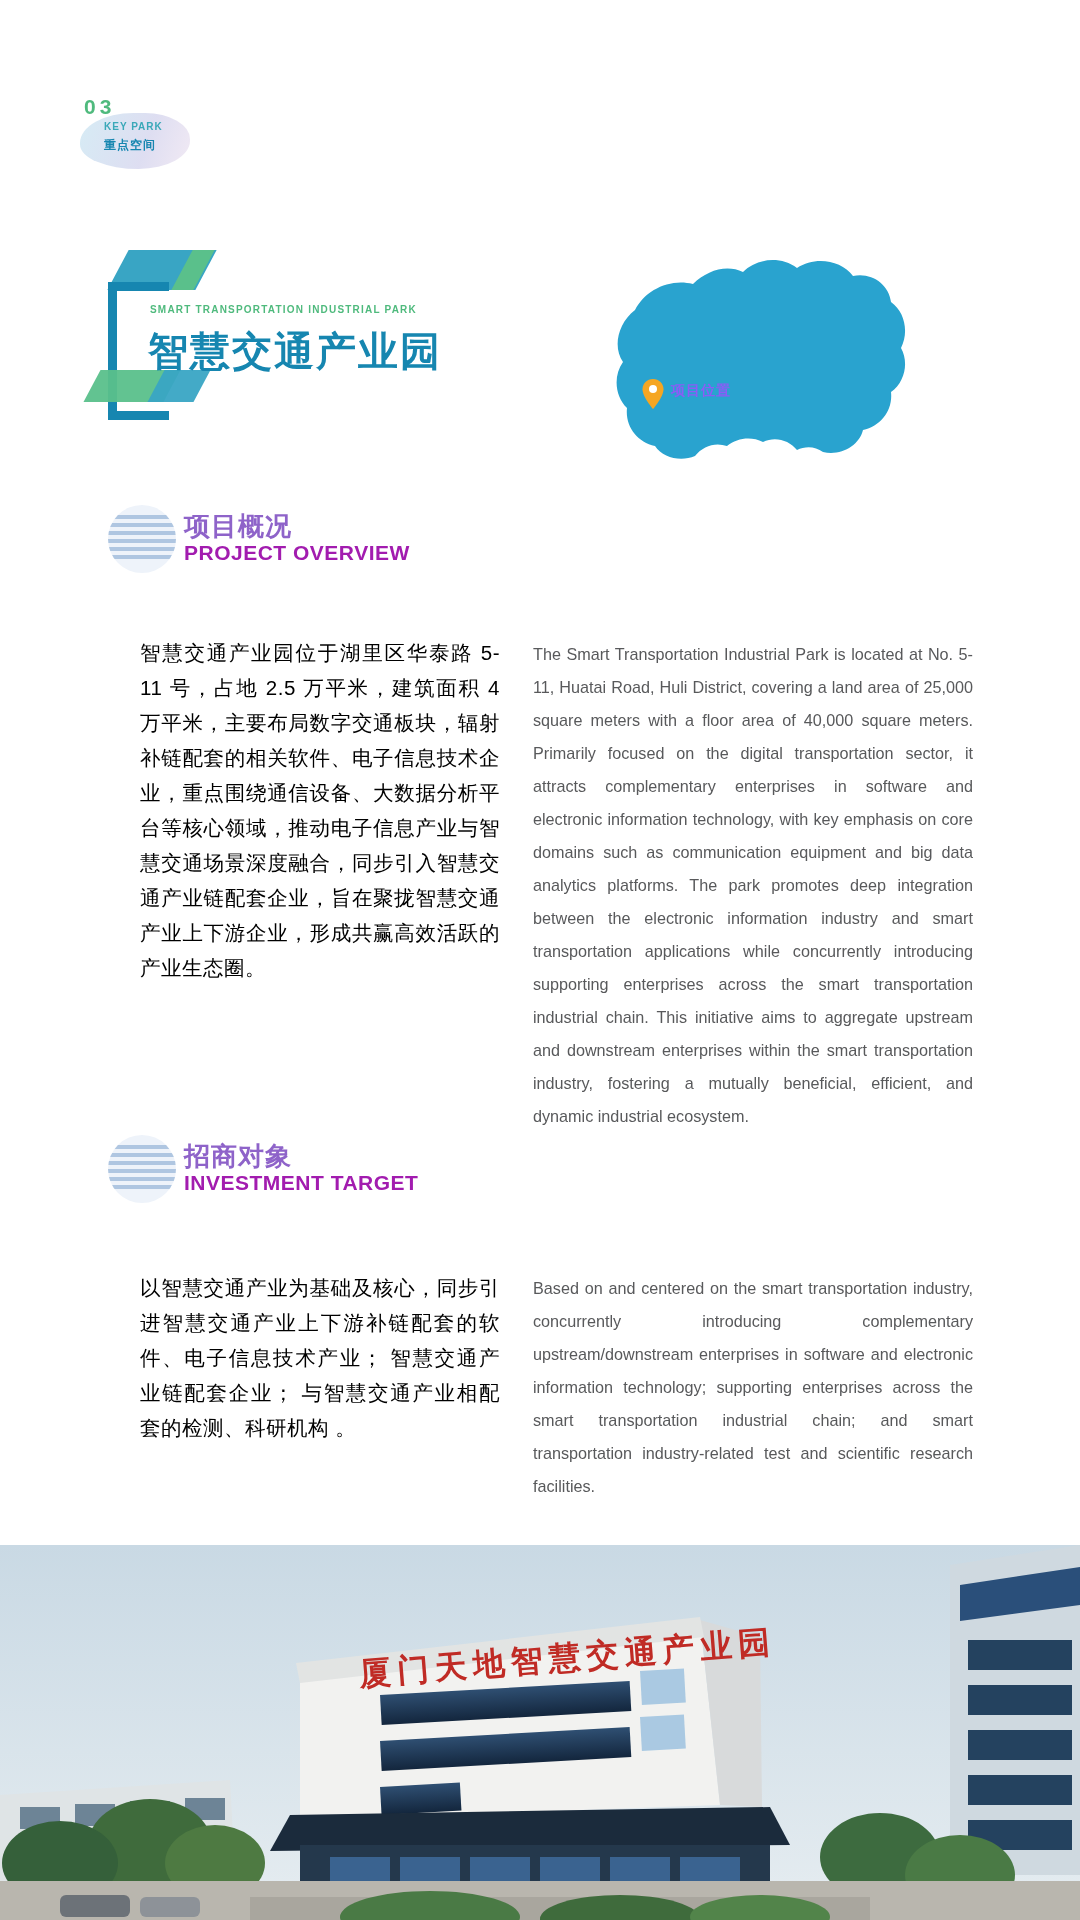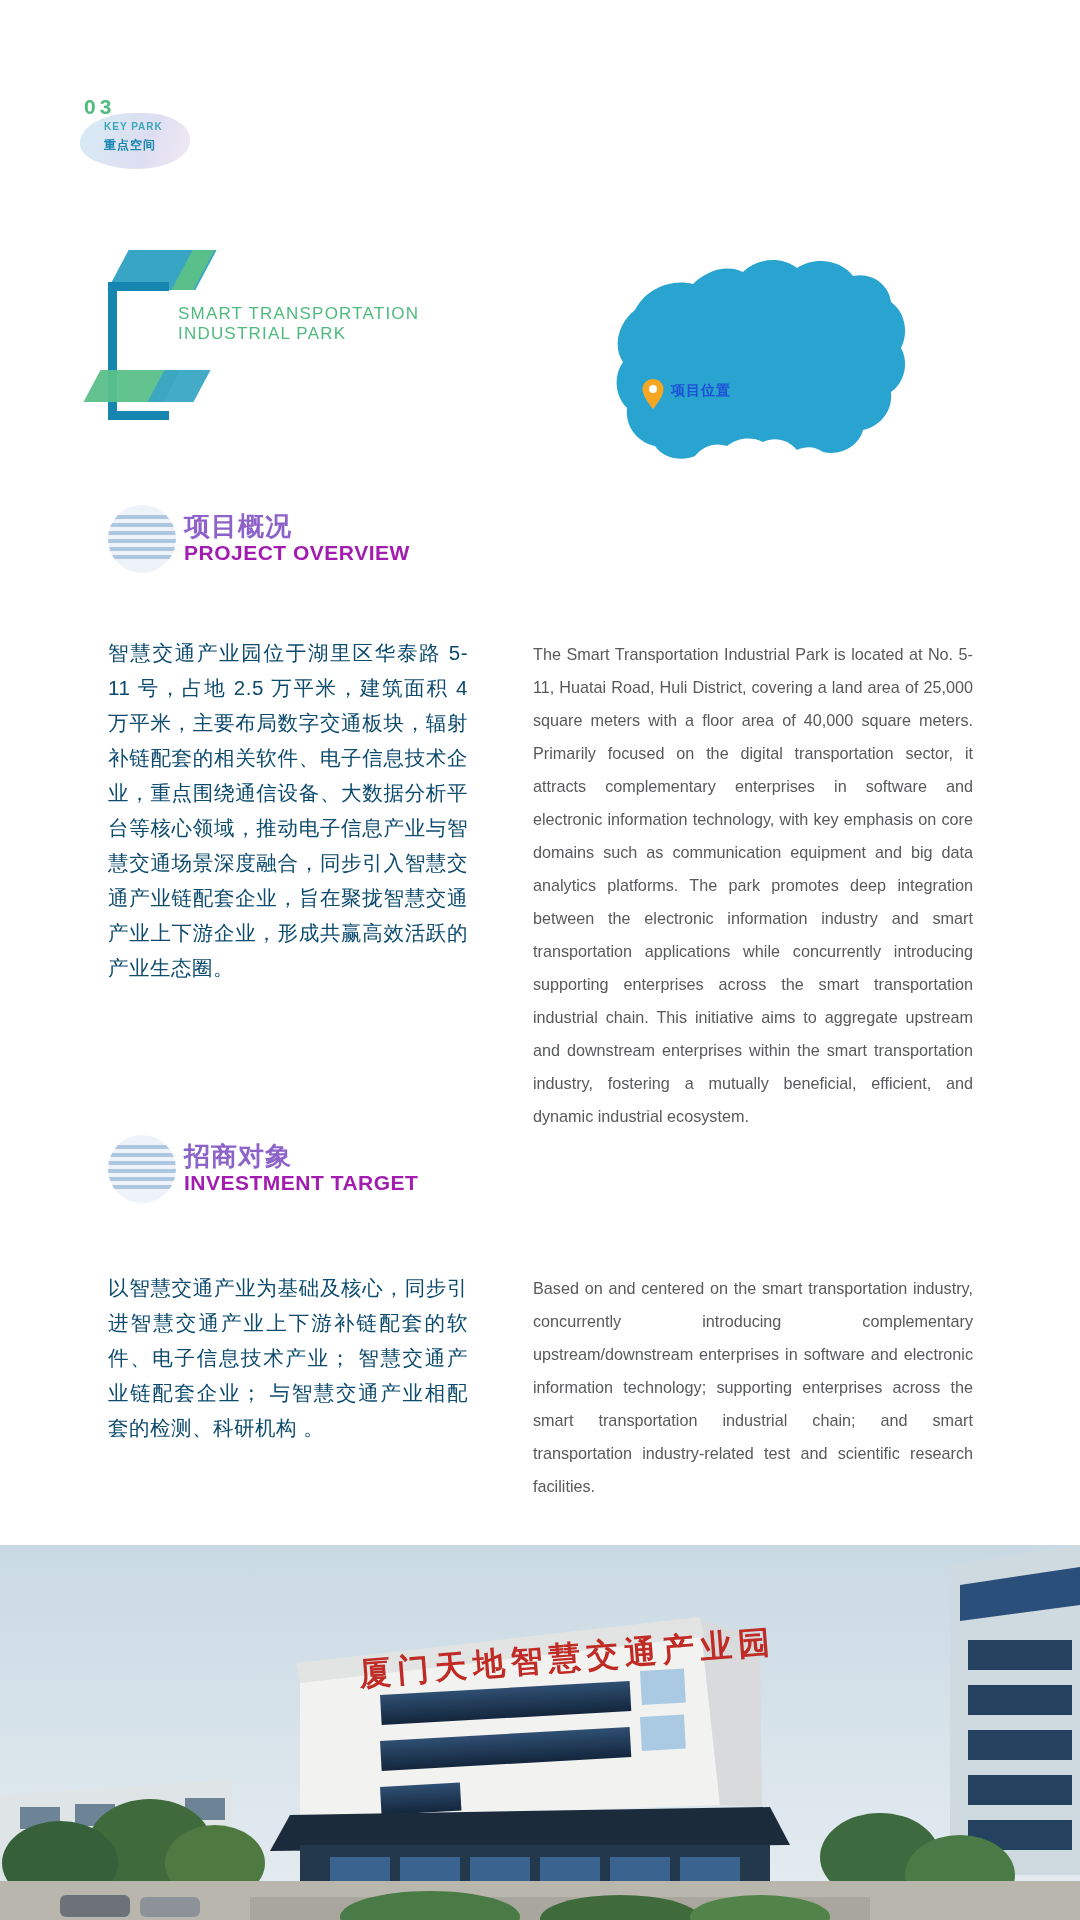--- a/index.html
+++ b/index.html
@@ -114,25 +114,24 @@
     width: 46px;
     height: 32px;
     background: #39a5c4;
     transform: skewX(-28deg);
     opacity: .95;
   }
   .tw-en {
     position: absolute;
     left: 42px;
     top: 54px;
-    font-size: 17px;
+    font-size: 10px;
     letter-spacing: 1.2px;
     color: #4fba7d;
-    font-weight: normal;
-    margin-left: 28px;
+    font-weight: bold;
   }
   .tw-cn {
     position: absolute;
     left: 40px;
     top: 74px;
     font-size: 40px;
     font-weight: bold;
     color: #1686b0;
     letter-spacing: 2px;
   }
@@ -144,21 +143,21 @@
     top: 250px;
     width: 400px;
     height: 290px;
   }
   .map-pin-label {
     position: absolute;
     left: 96px;
     top: 132px;
     font-size: 14px;
     font-weight: bold;
-    color: #1d4ed8;
+    color: #8b5cf6;
     letter-spacing: 1px;
   }
 
   
   .sub-head {
     position: absolute;
     width: 420px;
     height: 70px;
   }
   .sub-globe {
@@ -196,23 +195,24 @@
     color: #a21caf;
     letter-spacing: .5px;
   }
 
   
   .col-cn {
     position: absolute;
     width: 360px;
     font-size: 20.5px;
     line-height: 35px;
-    color: #0c4a6e;
+    color: #000000;
     text-align: justify;
     letter-spacing: .5px;
+    margin-left: 32px;
   }
   .col-en {
     position: absolute;
     width: 440px;
     font-size: 16.2px;
     line-height: 33px;
     color: #58595b;
     text-align: justify;
   }
 
@@ -237,20 +237,21 @@
   <div class="sec-cn">重点空间</div>
 </div>
 
 <div class="title-wrap">
   <div class="tw-slash1"></div>
   <div class="tw-slash2"></div>
   <div class="tw-bracket"></div>
   <div class="tw-slash3"></div>
   <div class="tw-slash4"></div>
   <div class="tw-en">SMART TRANSPORTATION INDUSTRIAL PARK</div>
+  <div class="tw-cn">智慧交通产业园</div>
 </div>
 
 <div class="map-wrap">
   <svg width="400" height="290" viewBox="0 0 400 290">
     <path d="M60,60 C70,40 95,28 118,34 C132,20 152,14 168,22 C182,8 206,6 222,18
              C240,6 266,10 278,26 C296,22 314,34 316,52 C330,62 334,82 326,98
              C334,112 330,132 316,142 C318,160 306,176 288,180 C284,196 266,206 248,202
              C240,196 230,196 222,200 C214,190 200,186 188,192 C176,186 162,188 152,196
              C140,192 128,196 120,206 C106,212 88,208 80,196 C62,192 50,176 52,158
              C40,146 38,126 48,112 C38,98 42,74 60,60 Z" fill="#29A3CF"></path>

